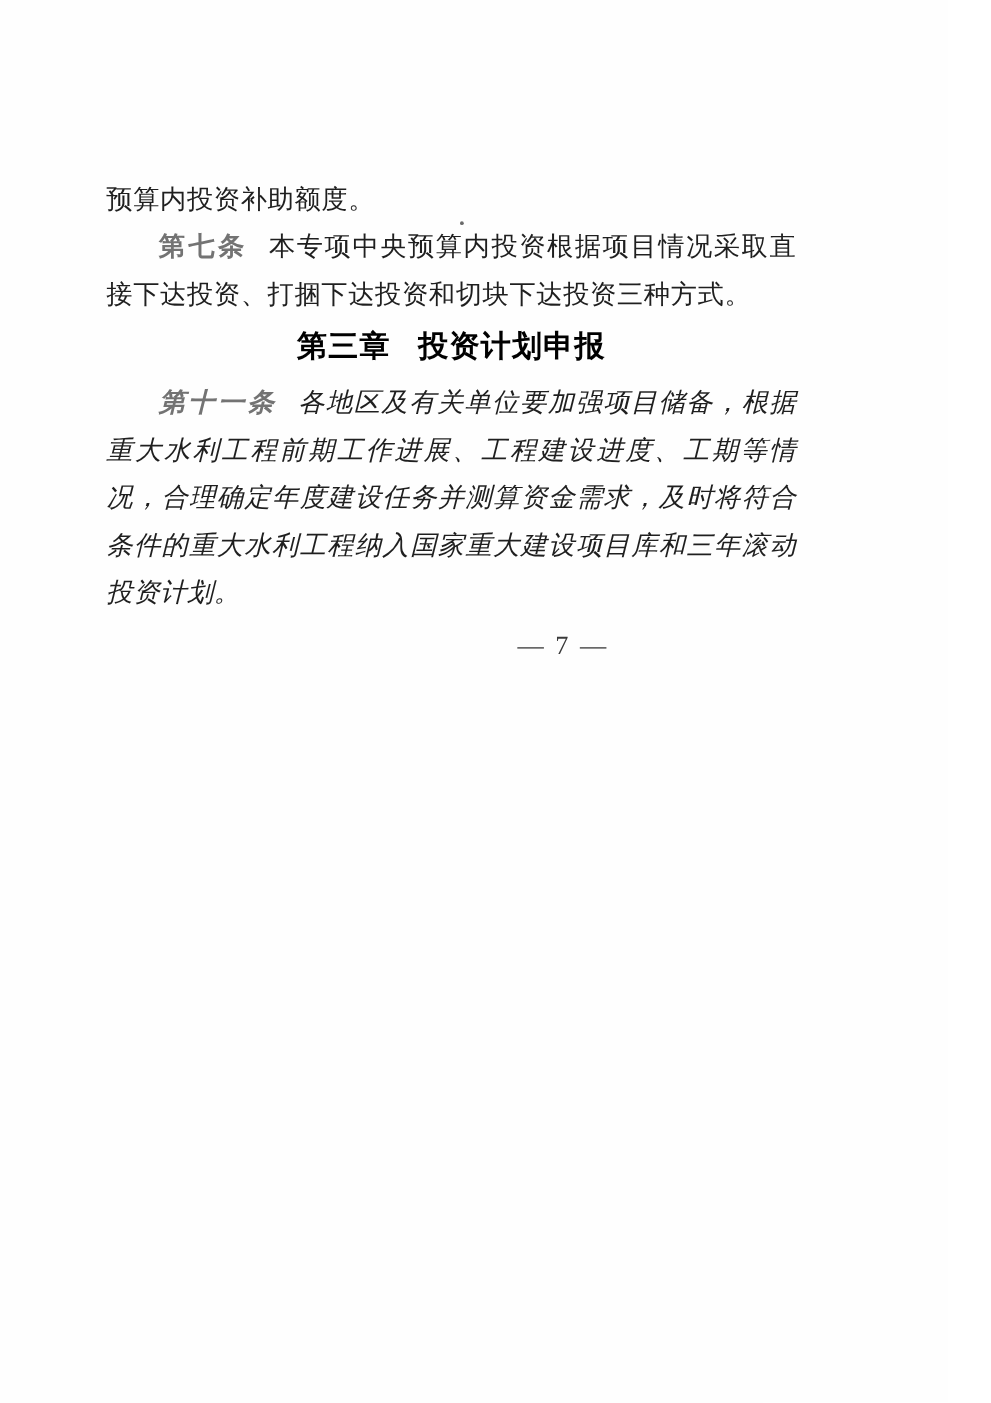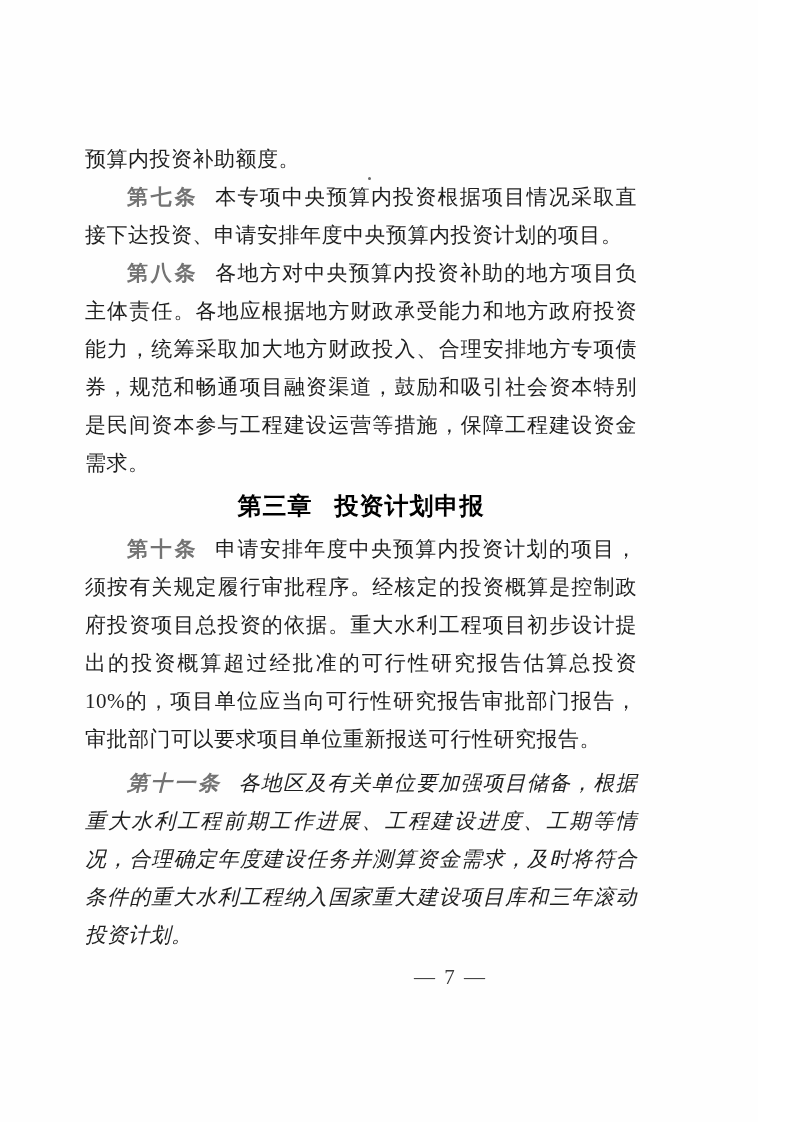--- a/index.html
+++ b/index.html
@@ -62,26 +62,24 @@
 </style>
 </head>
 <body>
 
 <div class="page">
 
   <div class="speck"></div>
 
   <p class="line">预算内投资补助额度。</p>
 
-  <p class="para"><span class="article-label">第七条</span><span>本专项中央预算内投资根据项目情况采取直接下达投资、申请安排年度中央预算内投资计划的项目。</span></p>
+  <p class="para"><span class="article-label">第七条</span><span>本专项中央预算内投资根据项目情况采取直接下达投资、打捆下达投资和切块下达投资三种方式。</span></p>
 
-  <p class="para"><span class="article-label">第八条</span><span>各地方对中央预算内投资补助的地方项目负主体责任。各地应根据地方财政承受能力和地方政府投资能力，统筹采取加大地方财政投入、合理安排地方专项债券，规范和畅通项目融资渠道，鼓励和吸引社会资本特别是民间资本参与工程建设运营等措施，保障工程建设资金需求。</span></p>
 
   <h2 class="chapter"><span class="chapter-number">第三章</span><span>投资计划申报</span></h2>
 
 
-  <p class="para sp2"><span class="article-label">第十条</span><span>申请安排年度中央预算内投资计划的项目，须按有关规定履行审批程序。经核定的投资概算是控制政府投资项目总投资的依据。重大水利工程项目初步设计提出的投资概算超过经批准的可行性研究报告估算总投资 10%的，项目单位应当向可行性研究报告审批部门报告，审批部门可以要求项目单位重新报送可行性研究报告。</span></p>
 
   <p class="para sp6"><span class="article-label">第十一条</span><span>各地区及有关单位要加强项目储备，根据重大水利工程前期工作进展、工程建设进度、工期等情况，合理确定年度建设任务并测算资金需求，及时将符合条件的重大水利工程纳入国家重大建设项目库和三年滚动投资计划。</span></p>
 
   <div class="pageno">— 7 —</div>
 
 </div>
 
 </body></html>

